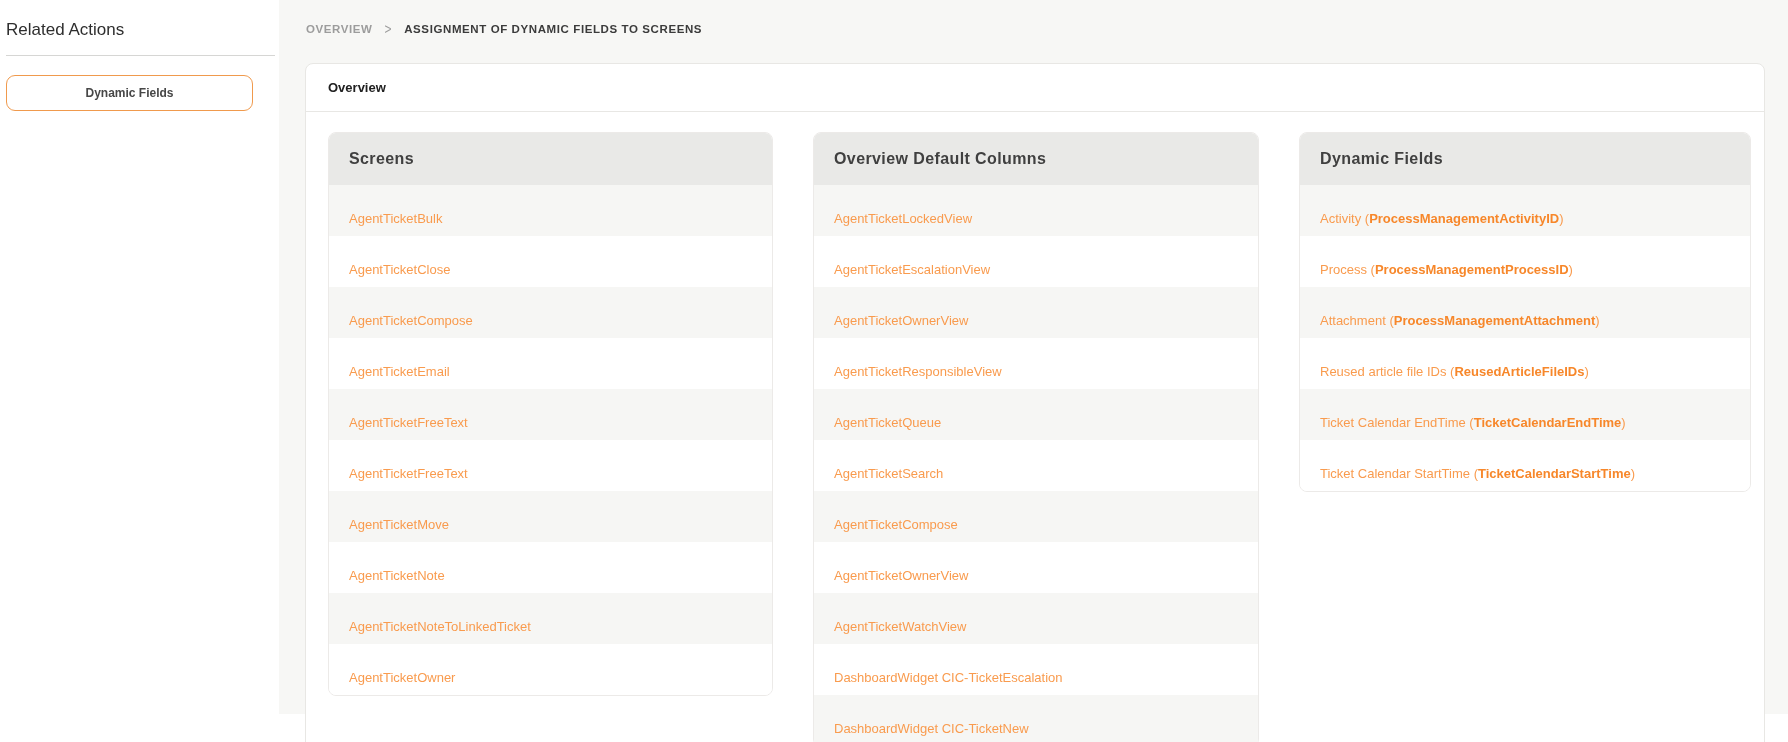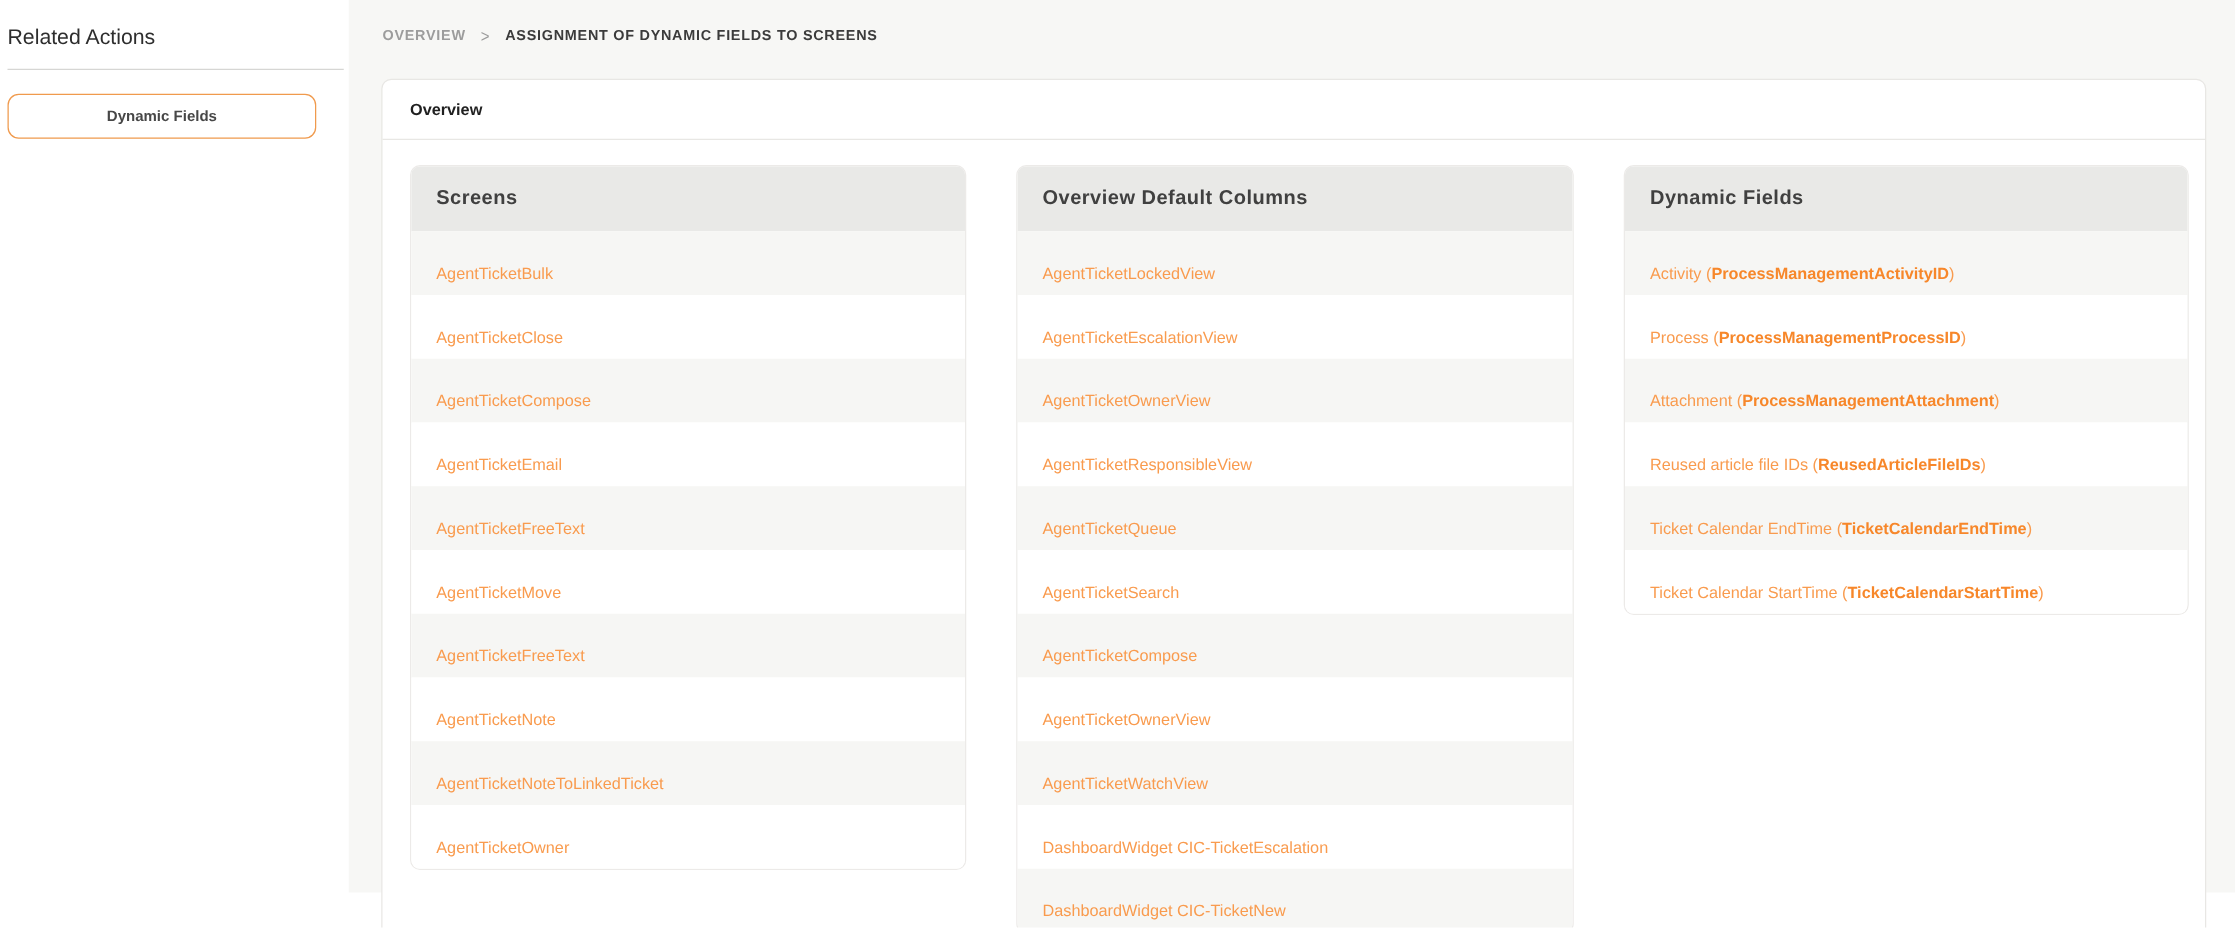--- a/index.html
+++ b/index.html
@@ -137,24 +137,24 @@
               <div class="row">
                 <a>AgentTicketCompose</a>
               </div>
               <div class="row">
                 <a>AgentTicketEmail</a>
               </div>
               <div class="row">
                 <a>AgentTicketFreeText</a>
               </div>
               <div class="row">
+                <a>AgentTicketFreeText</a>
+              </div>
+              <div class="row">
                 <a>AgentTicketMove</a>
-              </div>
-              <div class="row">
-                <a>AgentTicketFreeText</a>
               </div>
               <div class="row">
                 <a>AgentTicketNote</a>
               </div>
               <div class="row">
                 <a>AgentTicketNoteToLinkedTicket</a>
               </div>
               <div class="row">
                 <a>AgentTicketOwner</a>
               </div>

